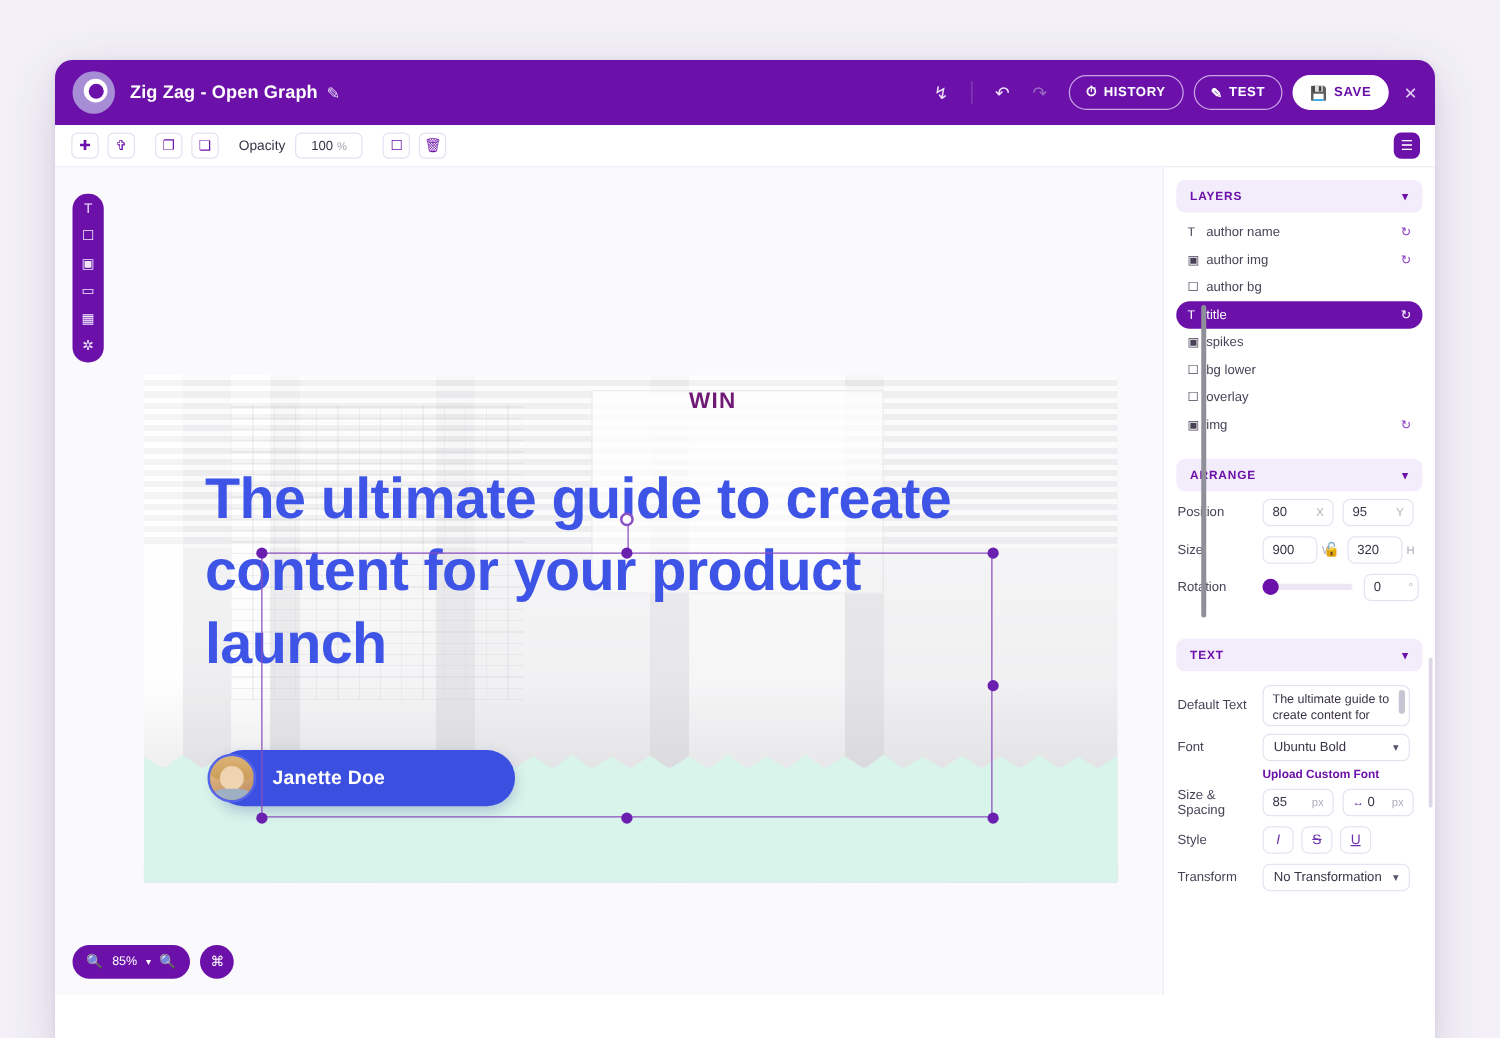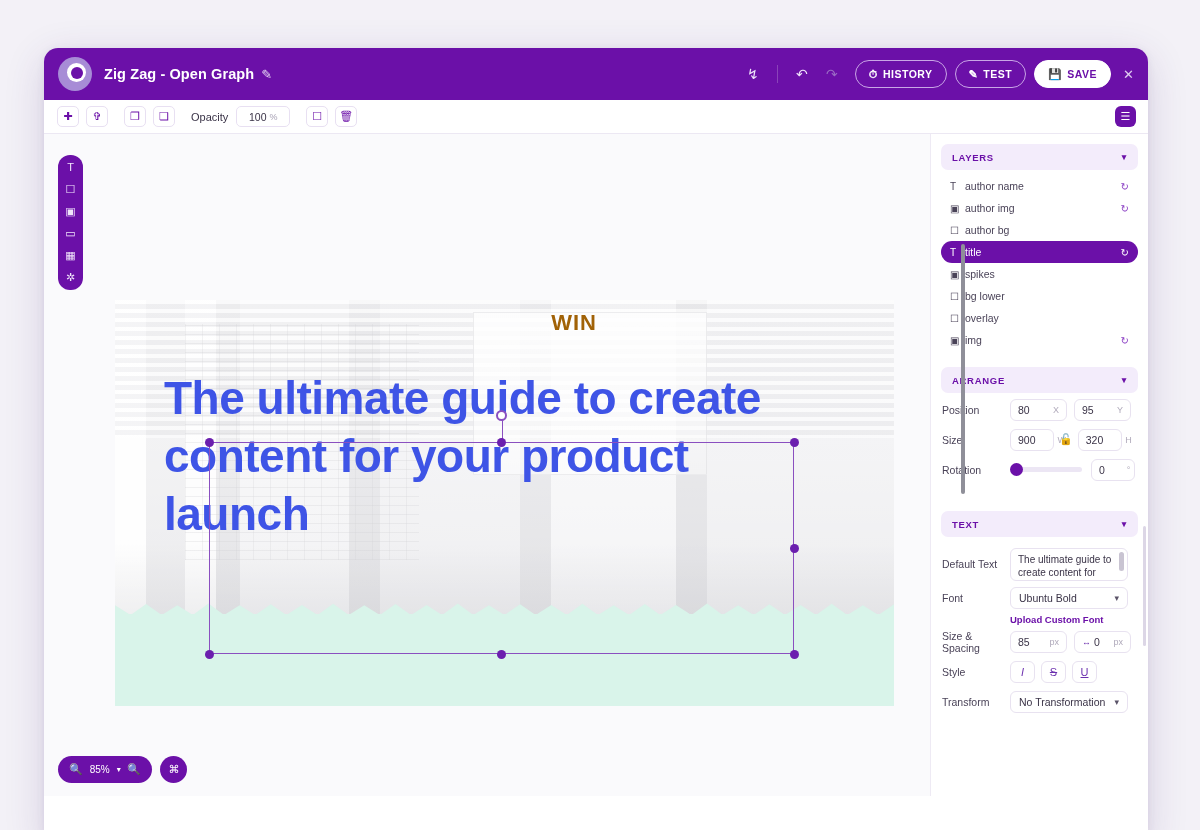--- a/index.html
+++ b/index.html
@@ -136,22 +136,22 @@
       radial-gradient(ellipse at 12% 100%, rgba(120,120,128,.55) 0 9%, rgba(0,0,0,0) 10%),
       radial-gradient(ellipse at 27% 100%, rgba(140,140,148,.5) 0 8%, rgba(0,0,0,0) 9%),
       radial-gradient(ellipse at 44% 100%, rgba(125,125,133,.5) 0 9%, rgba(0,0,0,0) 10%),
       radial-gradient(ellipse at 62% 100%, rgba(110,110,118,.55) 0 10%, rgba(0,0,0,0) 11%),
       radial-gradient(ellipse at 80% 100%, rgba(135,135,143,.5) 0 9%, rgba(0,0,0,0) 10%),
       radial-gradient(ellipse at 94% 100%, rgba(115,115,123,.5) 0 8%, rgba(0,0,0,0) 9%),
       linear-gradient(180deg, rgba(0,0,0,0) 0%, rgba(150,150,158,.35) 60%, rgba(130,130,138,.45) 100%);
   }
   .photo .overlay-white { position: absolute; inset: 0; background: rgba(255,255,255,0.45); }
   .win-word {
-    position: absolute; left: 56%; top: 2.5%; font-size: 22px; font-weight: bold;
-    color: #a16207; letter-spacing: 1px;
+    position: absolute; left: 56%; top: 2.5%; font-size: 18px; font-weight: bold;
+    color: #701a75; letter-spacing: 1px;
   }
 
   .spikes {
     position: absolute; left: 0; right: 0; bottom: 0; height: 92px;
     background: #d9f4ea;
   }
   .spikes::before {
     content: ""; position: absolute; left: 0; right: 0; top: -13px; height: 14px;
     background: #d9f4ea;
     -webkit-mask-image: repeating-linear-gradient(90deg,#000 0 0);
@@ -372,20 +372,28 @@
         <div class="posters"></div>
         <div class="crowd"></div>
         <div class="overlay-white"></div>
         <div class="win-word">WIN</div>
       </div>
 
       <div class="spikes"></div>
 
       <div class="ab-title">The ultimate guide to create content for your product launch</div>
 
+      <div class="author-chip">
+        <div class="author-avatar">
+          <div class="hair"></div>
+            <div class="face"></div>
+            <div class="shirt"></div>
+        </div>
+        <div class="author-name">Janette Doe</div>
+      </div>
     </div>
 
     <div class="sel">
       <div class="sel-rect"></div>
       <div class="rot-stem"></div>
       <div class="rot-knob"></div>
       <div class="hnd" style="left:0;top:0"></div>
       <div class="hnd" style="left:50%;top:0"></div>
       <div class="hnd" style="left:100%;top:0"></div>
       <div class="hnd" style="left:100%;top:50%"></div>

